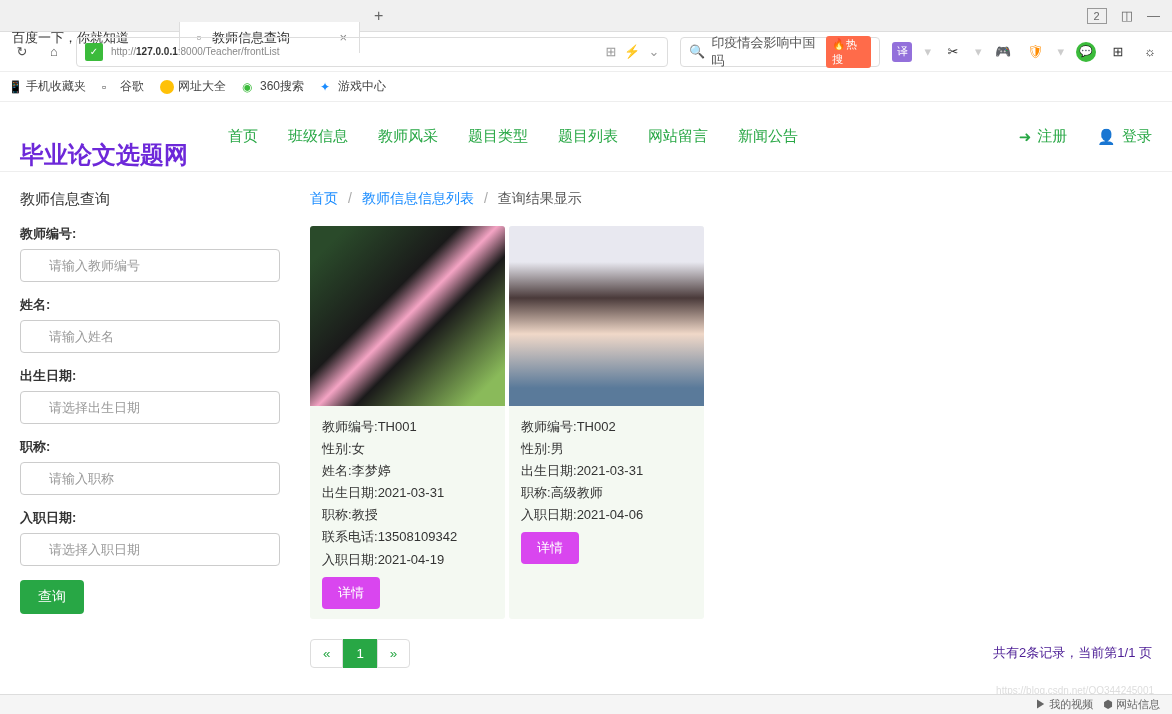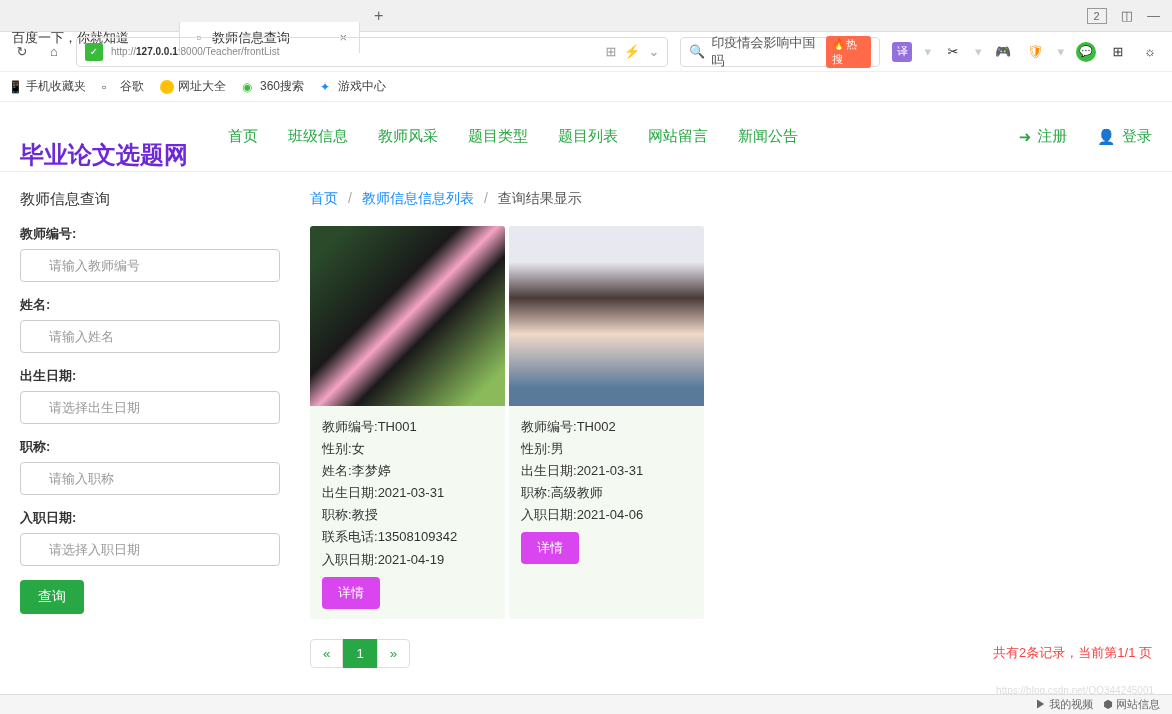--- a/index.html
+++ b/index.html
@@ -63,21 +63,21 @@
     .img2 { background: linear-gradient(180deg, #e8e8f0 20%, #4a3a3a 40%, #f0d8c8 60%, #5a7a9a 90%); }
     .card-body { padding: 10px 12px; font-size: 13px; line-height: 1.7; color: #333; }
     .btn-detail { background: #d946ef; color: #fff; border: none; padding: 7px 16px; border-radius: 4px; font-size: 13px; cursor: pointer; margin-top: 6px; }
     
     .pagination-row { display: flex; justify-content: space-between; align-items: center; margin-top: 20px; }
     .pagination { display: flex; gap: 0; }
     .page-btn { border: 1px solid #ddd; padding: 6px 12px; background: #fff; cursor: pointer; color: #28a745; }
     .page-btn.active { background: #28a745; color: #fff; border-color: #28a745; }
     .page-btn:first-child { border-radius: 4px 0 0 4px; }
     .page-btn:last-child { border-radius: 0 4px 4px 0; }
-    .page-info { font-size: 13px; color: #ef4444; }
+    .page-info { font-size: 13px; color: #4c1d95; }
     
     .footer { text-align: center; padding: 14px; color: #666; font-size: 13px; border-top: 1px solid #eee; margin-top: 10px; }
     .watermark { position: fixed; bottom: 18px; right: 18px; color: #ddd; font-size: 10px; }
     
     .taskbar-hint { position: fixed; bottom: 0; right: 0; left: 0; height: 20px; background: #f5f5f5; display: flex; justify-content: flex-end; align-items: center; padding: 0 12px; gap: 10px; font-size: 11px; color: #666; border-top: 1px solid #ddd; }
   </style>
 </head>
 <body>
 
 <div class="browser-tabs">

